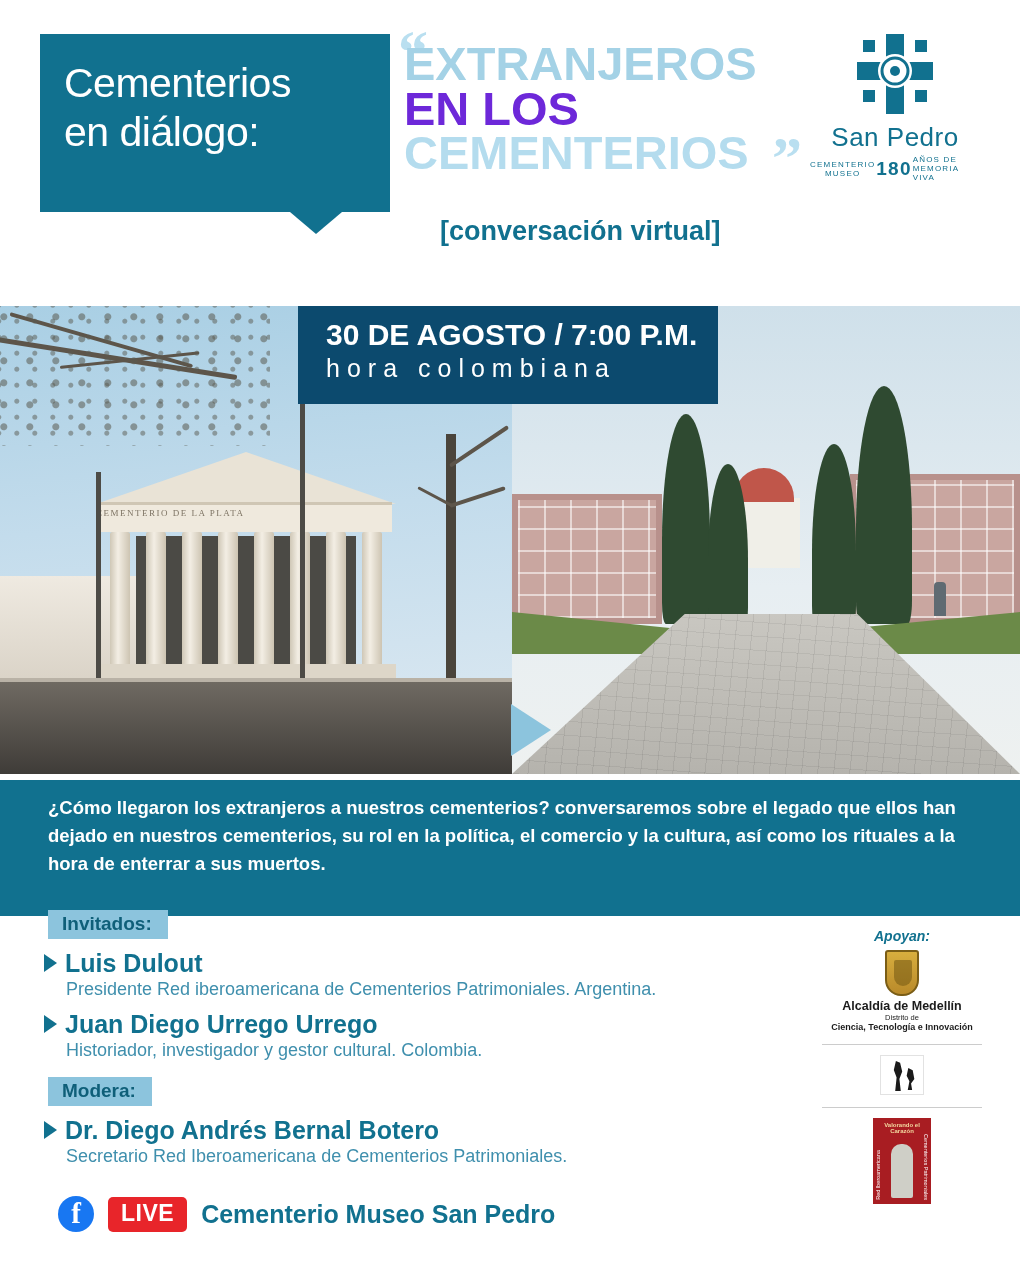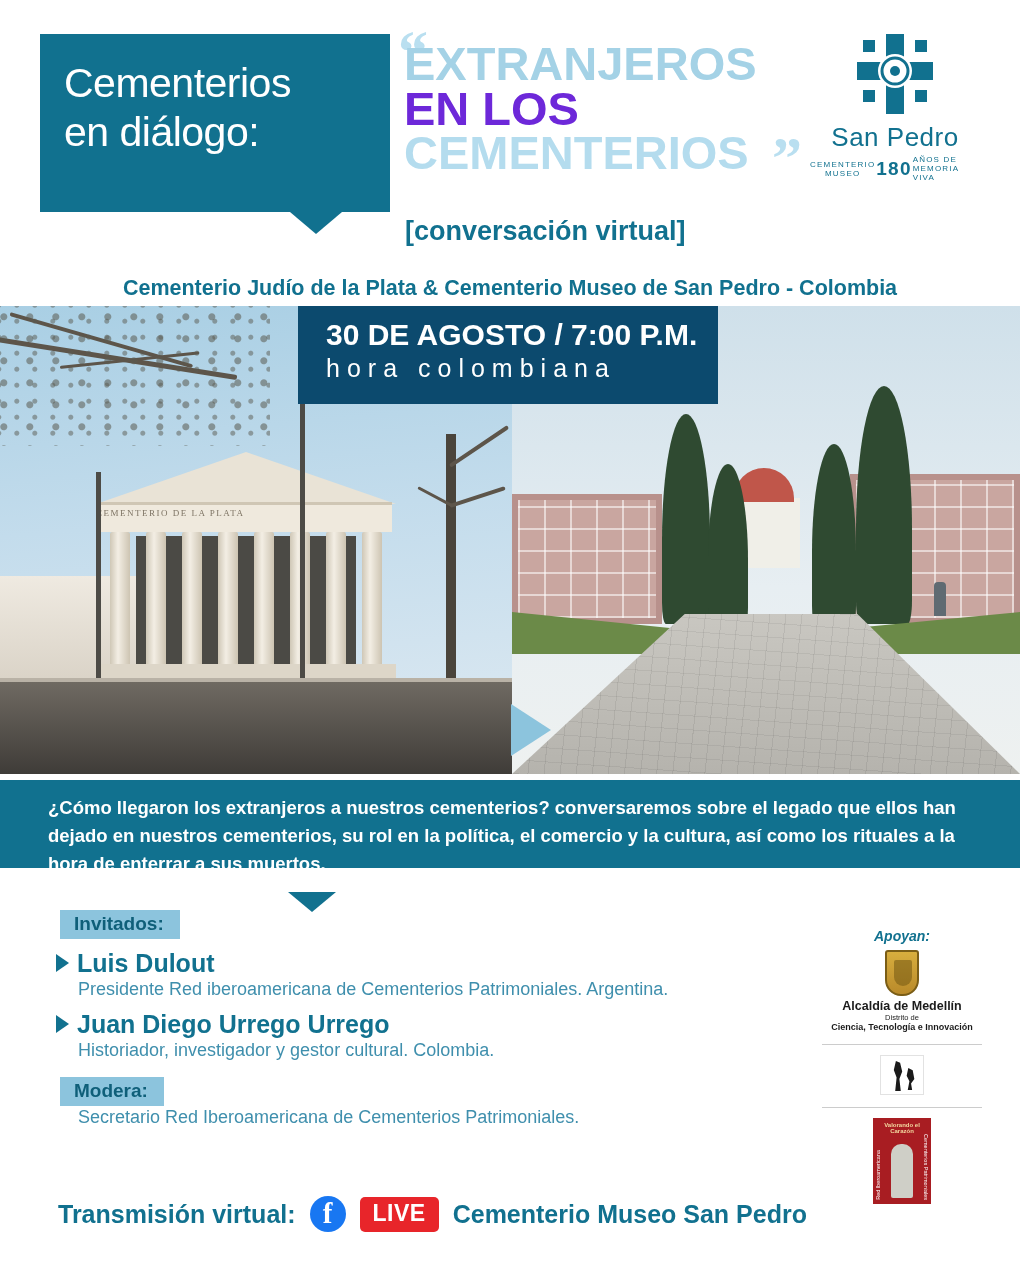--- a/index.html
+++ b/index.html
@@ -79,21 +79,21 @@
     position: absolute;
     left: 772px; top: 128px;
     color: #b9dff0;
     font-size: 60px;
     font-family: "Liberation Serif", serif;
     font-weight: bold;
     line-height: 1;
   }
   .conv {
     position: absolute;
-    left: 405px; top: 216px;
+    left: 440px; top: 216px;
     color: #11718f;
     font-size: 27px;
     font-weight: bold;
   }
 
   
   .logo {
     position: absolute;
     right: 40px;
     top: 32px;
@@ -325,41 +325,41 @@
     border-bottom: 26px solid transparent;
     border-left: 40px solid #8cc4dd;
     z-index: 5;
   }
 
   
   .desc {
     position: absolute;
     top: 780px; left: 0;
     width: 1020px;
-    height: 88px;
+    height: 136px;
     background: #11718f;
     color: #ffffff;
     font-size: 18.5px;
     font-weight: bold;
     line-height: 1.5;
     padding: 14px 44px 0 48px;
   }
   .desc-tail {
     position: absolute;
     left: 288px; top: 892px;
     width: 0; height: 0;
     border-left: 24px solid transparent;
     border-right: 24px solid transparent;
     border-top: 20px solid #11718f;
   }
 
   
   .speakers {
     position: absolute;
-    top: 910px; left: 52px;
+    top: 910px; left: 40px;
     width: 760px;
   }
   .tag {
     display: inline-block;
     background: #8cc4dd;
     color: #0f5f79;
     font-weight: bold;
     font-size: 19px;
     padding: 3px 16px 4px 14px;
     margin-left: 8px;
@@ -551,21 +551,20 @@
       </svg>
       <div class="logo-name">San Pedro</div>
       <div class="logo-sub">
         <span>CEMENTERIO MUSEO</span>
         <span class="num">180</span>
         <span class="col">AÑOS DE MEMORIA VIVA</span>
       </div>
     </div>
   </div>
 
-  <div class="venue">Cementerio Judío de la Plata &amp; Cementerio Museo de San Pedro - Colombia</div>
 
   <div class="photos">
 
     <div class="photo photo-left">
       <div class="sky-l"></div>
 
       <div class="branch" style="left:-10px;top:30px;width:250px;height:5px;transform:rotate(9deg);"></div>
       <div class="branch" style="left:10px;top:6px;width:190px;height:4px;transform:rotate(16deg);"></div>
       <div class="branch" style="left:60px;top:60px;width:140px;height:3px;transform:rotate(-6deg);"></div>
       <div class="tree-canopy"></div>
@@ -648,20 +647,24 @@
     <div class="sp-role">Presidente Red iberoamericana de Cementerios Patrimoniales. Argentina.</div>
 
     <div class="sp-row">
       <div class="bullet"></div>
       <div class="sp-name">Juan Diego Urrego Urrego</div>
     </div>
     <div class="sp-role">Historiador, investigador y gestor cultural. Colombia.</div>
 
     <div class="tag mod">Modera:</div>
 
+    <div class="sp-row">
+      <div class="bullet"></div>
+      <div class="sp-name">Dr. Diego Andrés Bernal Botero</div>
+    </div>
     <div class="sp-role">Secretario Red Iberoamericana de Cementerios Patrimoniales.</div>
   </div>
 
   <div class="sponsors">
     <div class="apoyan">Apoyan:</div>
 
     <div class="sp-card">
       <div class="shield"></div>
       <div class="sp-name-1">Alcaldía de Medellín</div>
       <div class="sp-name-2">Distrito de</div>
@@ -679,19 +682,18 @@
       <div class="red-card">
         <div class="t-top">Valorando el Carazón</div>
         <div class="stat"></div>
         <div class="t-left">Red Iberoamericana</div>
         <div class="t-right">Cementerios Patrimoniales</div>
       </div>
     </div>
   </div>
 
   <div class="footer">
-    <div class="label">Transmisión virtual:</div>
     <div class="fb">f</div>
     <div class="live">LIVE</div>
     <div class="page-name">Cementerio Museo San Pedro</div>
   </div>
 
 </div>
 
 </body></html>

